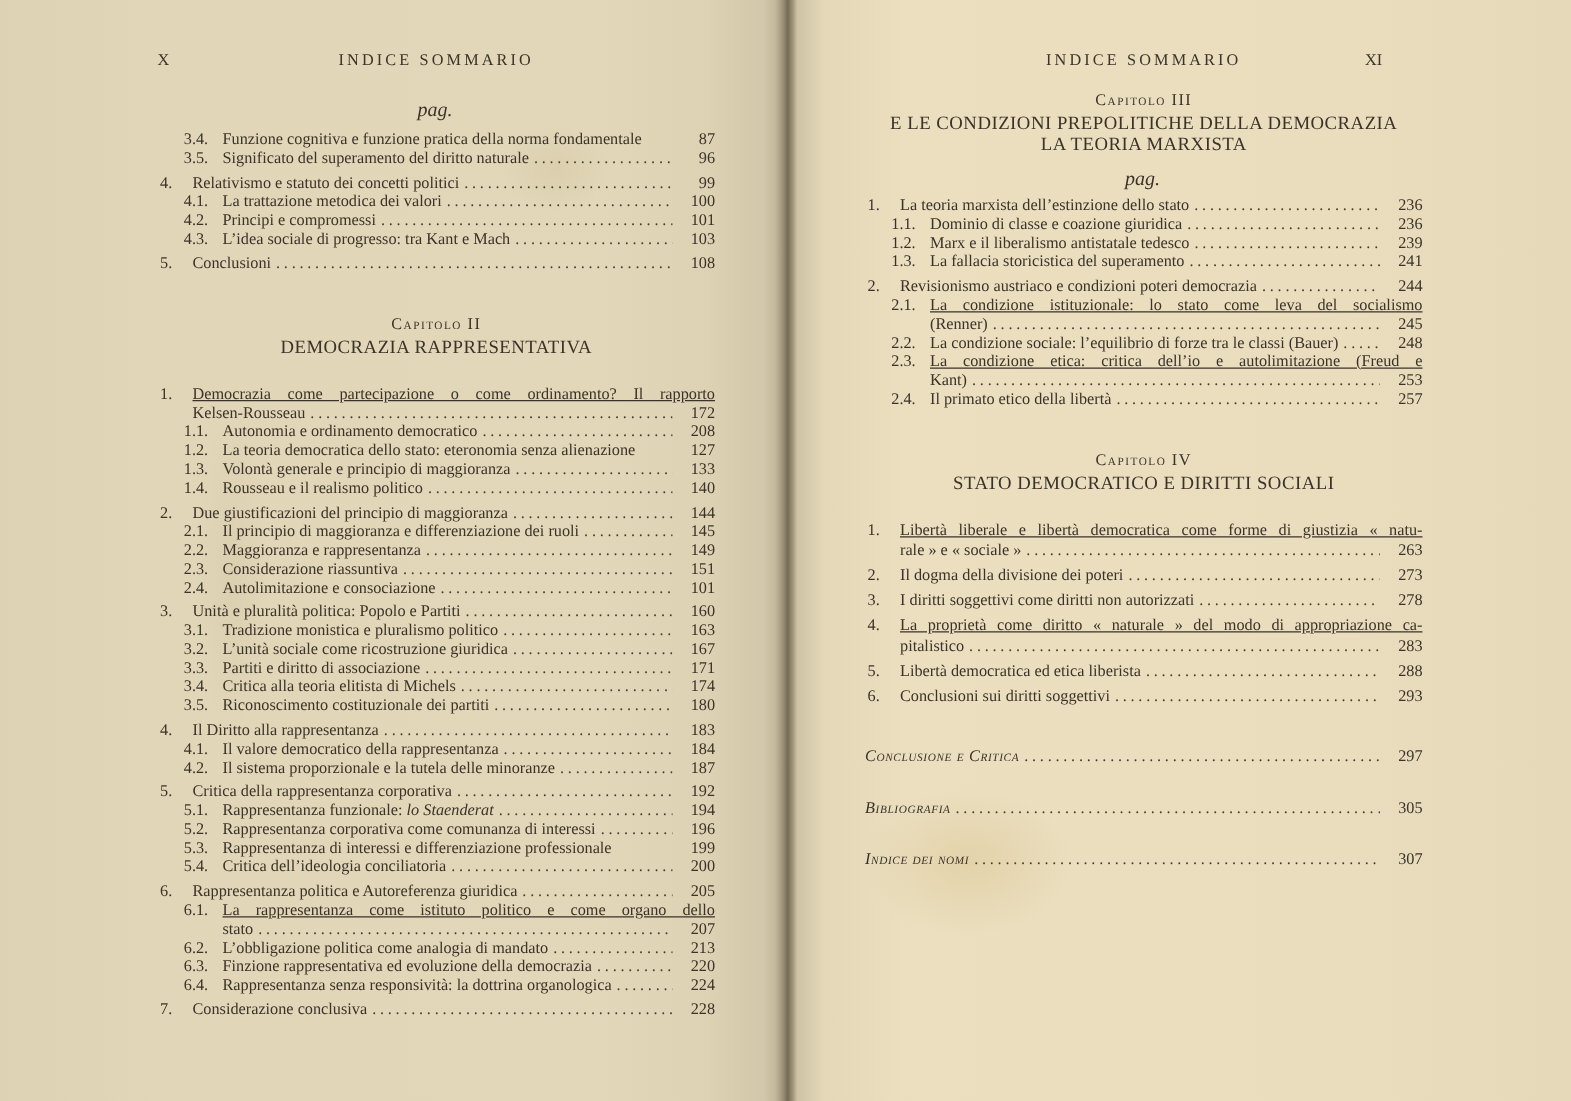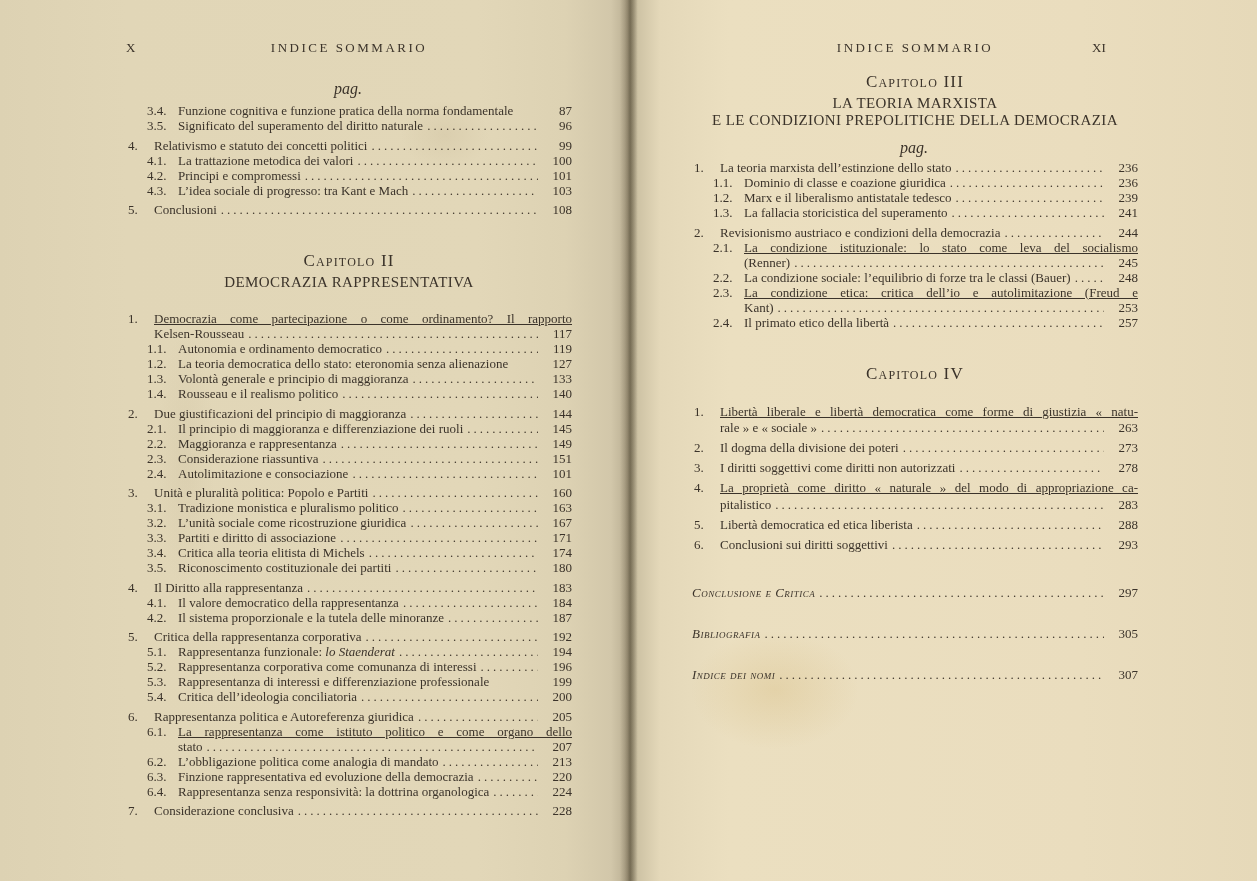--- a/index.html
+++ b/index.html
@@ -35,21 +35,21 @@
   .rh-title { flex:1; text-align:center; letter-spacing:2.5px; }
   .folio { width:46px; flex-shrink:0; }
   .folio.r { text-align:left; }
 
   .pagrow { text-align:center; font-style:italic; font-size:16px; padding-right:2px; }
   .pagrow.top { margin-top:24px; margin-bottom:5px; }
   .pagrow.sec { margin-top:10px; margin-bottom:3px; }
 
   .chap-head { text-align:center; margin:34px 0 20px 0; }
   .toc-section:first-child .chap-head { margin-top:16px; margin-bottom:2px; }
-  .chap-label { font-variant:small-caps; font-size:17px; letter-spacing:1.2px; }
+  .chap-label { font-variant:small-caps; font-size:13px; letter-spacing:1.2px; }
   .chap-titles { font-size:15px; letter-spacing:.4px; margin-top:3px; line-height:17px; }
 
   .row { display:flex; align-items:baseline; font-size:13px; line-height:15px; }
   .row.l1 { padding-left:2px; }
   .row.l1 .num { width:26px; flex-shrink:0; }
   .row.l2 { padding-left:21px;justify-content:center; }
   .row.l2 .num { width:31px; flex-shrink:0; }
   .row.gap { margin-top:4.5px; }
   .text { flex-shrink:0; white-space:pre; }
   .text.sc { font-variant:small-caps; letter-spacing:.5px;font-style:italic; }
@@ -148,28 +148,28 @@
   <div class="row l1 wrap-first">
     <span class="num">1.</span>
     <span class="text">Democrazia come partecipazione o come ordinamento? Il rapporto</span>
 
   </div>
 
   <div class="row l1">
     <span class="num"></span>
     <span class="text">Kelsen-Rousseau</span>
     <span class="leader">........................................................................................................................</span>
-    <span class="pg">117</span>
+    <span class="pg">172</span>
   </div>
 
   <div class="row l2">
     <span class="num">1.1.</span>
     <span class="text">Autonomia e ordinamento democratico</span>
     <span class="leader">........................................................................................................................</span>
-    <span class="pg">119</span>
+    <span class="pg">208</span>
   </div>
 
   <div class="row l2">
     <span class="num">1.2.</span>
     <span class="text">La teoria democratica dello stato: eteronomia senza alienazione</span>
     <span class="leader"></span>
     <span class="pg">127</span>
   </div>
 
   <div class="row l2">
@@ -375,22 +375,22 @@
     <div class="running">
       <span class="folio"></span>
       <span class="rh-title">INDICE SOMMARIO</span>
       <span class="folio r">XI</span>
     </div>
     <div class="sections" id="right-sections">
   <section class="toc-section">
     <div class="chap-head">
       <div class="chap-label">Capitolo III</div>
       <div class="chap-titles">
+              <div>E LE CONDIZIONI PREPOLITICHE DELLA DEMOCRAZIA</div>
               <div>LA TEORIA MARXISTA</div>
-              <div>E LE CONDIZIONI PREPOLITICHE DELLA DEMOCRAZIA</div>
             </div>
     </div>
     <div class="pagrow sec">
       <span class="pag">pag.</span>
     </div>
     <div class="rows">
   <div class="row l1">
     <span class="num">1.</span>
     <span class="text">La teoria marxista dell’estinzione dello stato</span>
     <span class="leader">........................................................................................................................</span>
@@ -413,21 +413,21 @@
 
   <div class="row l2">
     <span class="num">1.3.</span>
     <span class="text">La fallacia storicistica del superamento</span>
     <span class="leader">........................................................................................................................</span>
     <span class="pg">241</span>
   </div>
 
   <div class="row l1 gap">
     <span class="num">2.</span>
-    <span class="text">Revisionismo austriaco e condizioni della democrazia</span>
+    <span class="text">Revisionismo austriaco e condizioni poteri democrazia</span>
     <span class="leader">........................................................................................................................</span>
     <span class="pg">244</span>
   </div>
 
   <div class="row l2 wrap-first">
     <span class="num">2.1.</span>
     <span class="text">La condizione istituzionale: lo stato come leva del socialismo</span>
 
   </div>
 
@@ -463,20 +463,23 @@
     <span class="text">Il primato etico della libertà</span>
     <span class="leader">........................................................................................................................</span>
     <span class="pg">257</span>
   </div>
 </div>
   </section>
 
   <section class="toc-section loose">
     <div class="chap-head">
       <div class="chap-label">Capitolo IV</div>
+      <div class="chap-titles">
+              <div>STATO DEMOCRATICO E DIRITTI SOCIALI</div>
+            </div>
     </div>
 
     <div class="rows">
   <div class="row l1 wrap-first">
     <span class="num">1.</span>
     <span class="text">Libertà liberale e libertà democratica come forme di giustizia « natu-</span>
 
   </div>
 
   <div class="row l1">

